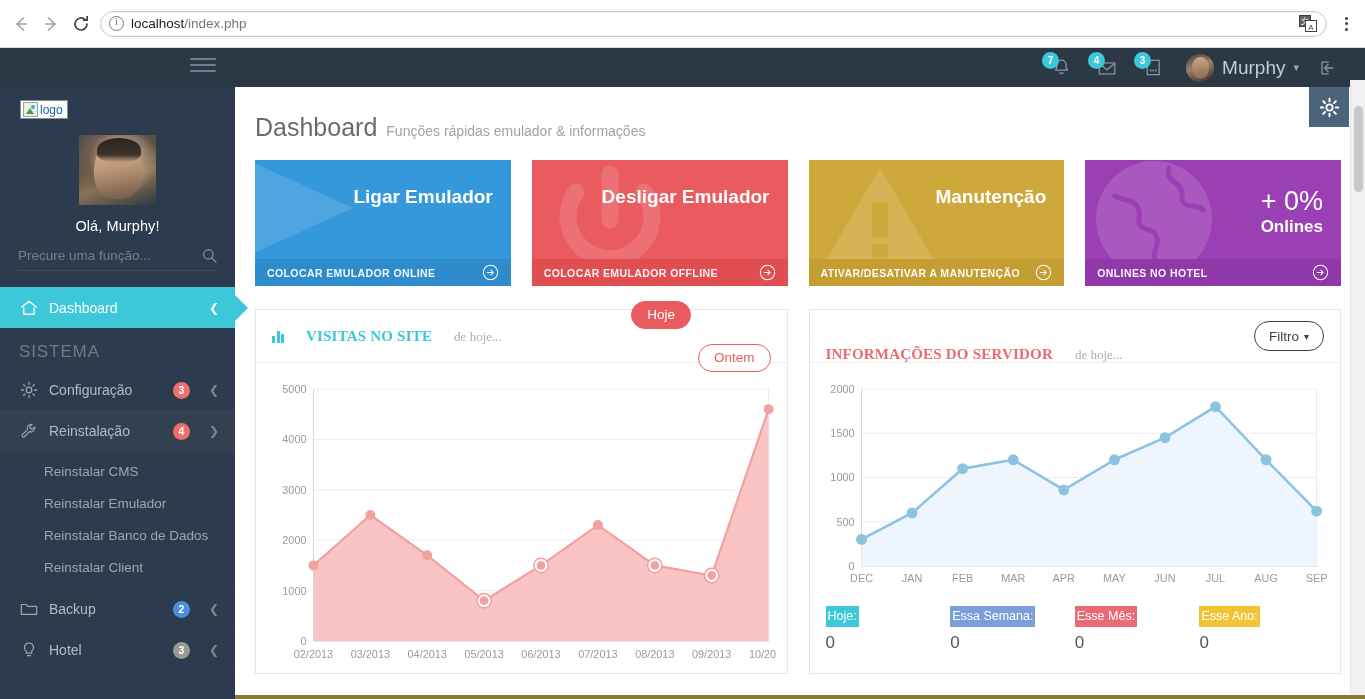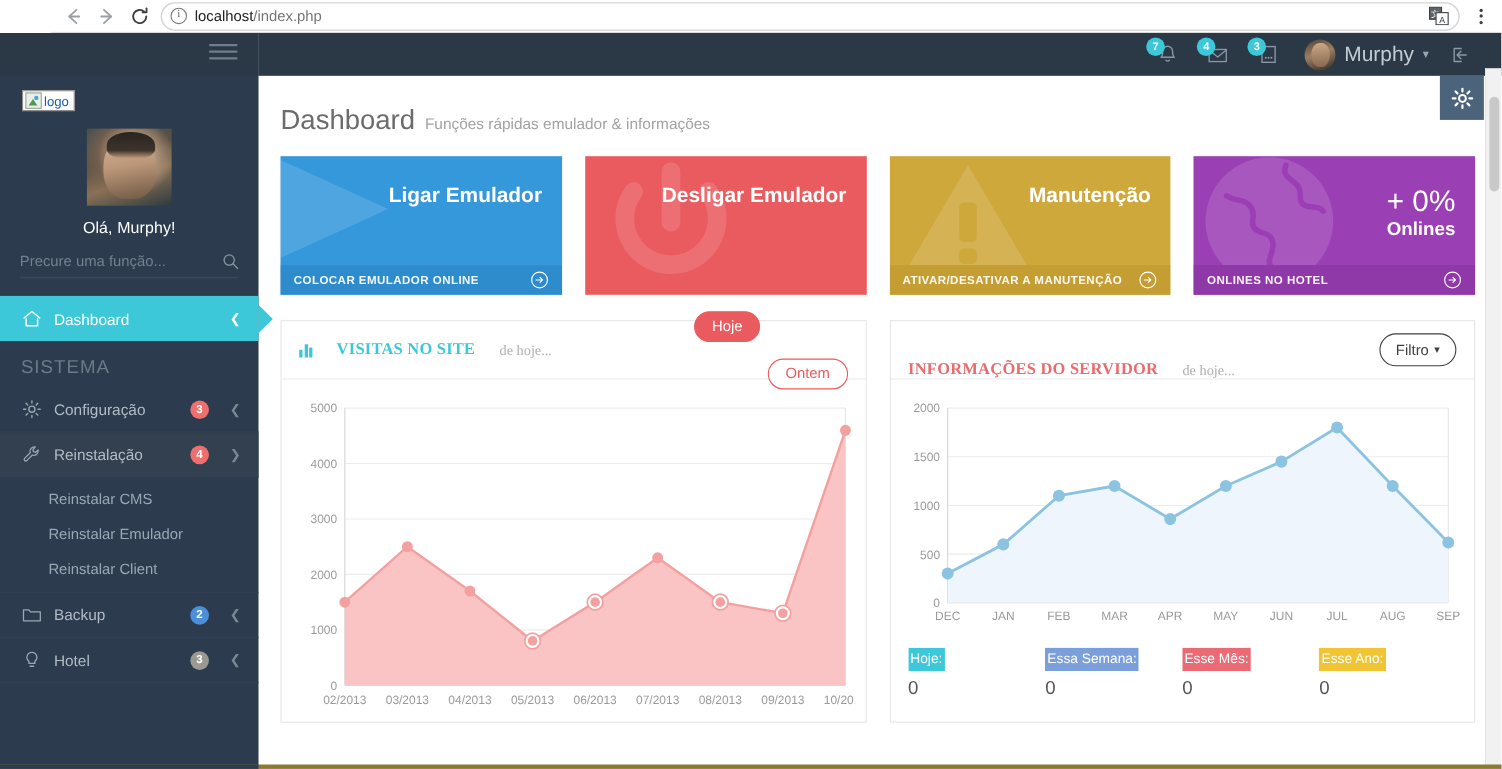--- a/index.html
+++ b/index.html
@@ -4,25 +4,24 @@
 <style>
   * { box-sizing: border-box; margin: 0; padding: 0; }
   html, body {
     width: 1365px; height: 699px;
     font-family: "Liberation Sans", sans-serif;
     background: #ffffff; overflow: hidden;
   }
 
   
   .browser-bar {
-    height: 30px; background: #ffffff;
+    height: 48px; background: #ffffff;
     display: flex; align-items: center; gap: 0;
     border-bottom: 1px solid #dadada;
     padding: 0 6px;
-    margin-left: 46px;
   }
   .nav-btn {
     width: 30px; height: 28px;
     display: flex; align-items: center; justify-content: center;
     color: #5f6368;
   }
   .nav-btn svg { display: block; }
   .omnibox {
     flex: 1; height: 26px; margin: 0 6px 0 4px;
     background: #ffffff; border: 1px solid #cfcfcf; border-radius: 13px;
@@ -370,20 +369,21 @@
           </svg>
       </span>
       <span class="lbl">Reinstalação</span>
       <span class="badge" style="background:#ef6f6f;margin-right:8px;">4</span>
       <span class="caret-l">❯</span>
     </div>
 
     <div class="sub-list">
       <div class="sub-item">Reinstalar CMS</div>
       <div class="sub-item">Reinstalar Emulador</div>
+      <div class="sub-item">Reinstalar Banco de Dados</div>
       <div class="sub-item">Reinstalar Client</div>
     </div>
 
     <div class="side-item">
       <span class="ico">
         <svg width="18" height="16" viewBox="0 0 20 17">
             <path d="M1.5 14.5v-11h5.4l1.6 2h10v9z" fill="none" stroke="#9aa7b4" stroke-width="1.3" stroke-linejoin="round"></path>
           </svg>
       </span>
       <span class="lbl">Backup</span>
@@ -490,20 +490,29 @@
         </div>
 
         <div class="card" style="background:#ea5b5f;">
           <span class="wm" style="left:18px;top:2px;">
             <svg width="120" height="120" viewBox="0 0 120 120">
                 <path d="M60 12 V58" fill="none" stroke="#ffffff" stroke-width="17" stroke-linecap="round"></path>
                 <path d="M26 30a42 42 0 1068 0" fill="none" stroke="#ffffff" stroke-width="17" stroke-linecap="round"></path>
               </svg>
           </span>
           <div class="big">Desligar Emulador</div>
+          <div class="foot" style="background:#e04e52;">
+            <span>COLOCAR EMULADOR OFFLINE</span>
+            <span class="arrow-circ">
+              <svg width="17" height="17" viewBox="0 0 18 18">
+                  <circle cx="9" cy="9" r="7.6" fill="none" stroke="#ffffff" stroke-width="1.1"></circle>
+                  <path d="M5.6 9h6.2M9.4 6.6L11.9 9l-2.5 2.4" fill="none" stroke="#ffffff" stroke-width="1.1" stroke-linecap="round" stroke-linejoin="round"></path>
+                </svg>
+            </span>
+          </div>
         </div>
 
         <div class="card" style="background:#cfa83c;">
           <span class="wm" style="left:6px;top:0;">
             <svg width="130" height="120" viewBox="0 0 130 120">
                 <path d="M65 8 L126 112 H4 Z" fill="#ffffff"></path>
                 <rect x="57" y="42" width="16" height="36" rx="4" fill="#cfa83c"></rect>
                 <rect x="57" y="84" width="16" height="14" rx="4" fill="#cfa83c"></rect>
               </svg>
           </span>

